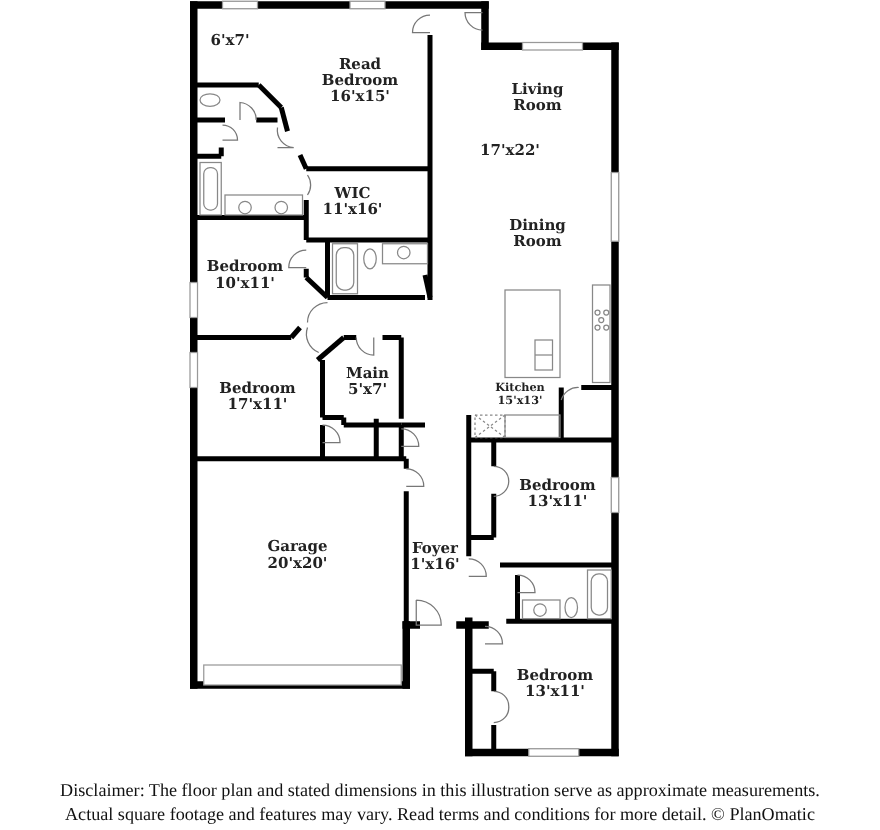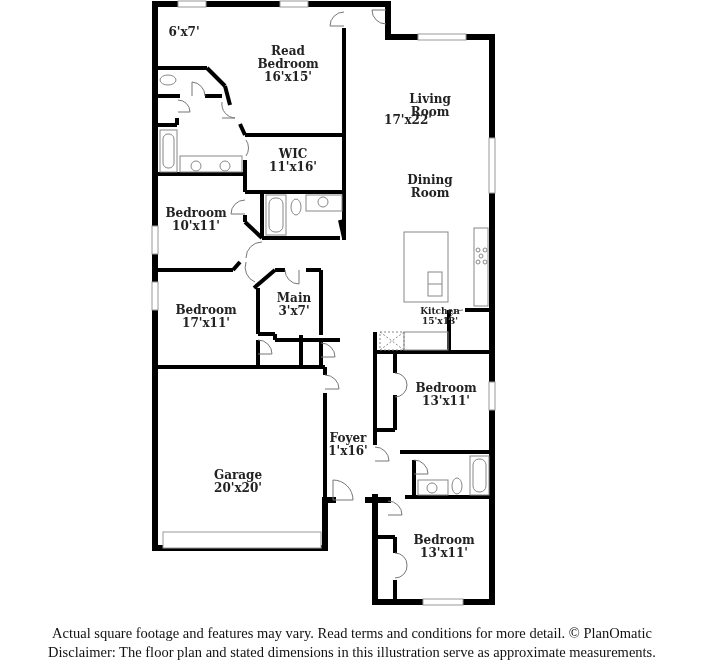--- a/index.html
+++ b/index.html
@@ -176,64 +176,64 @@
 </svg>
 
 <div class="room-label" style="left:184px; top:26px;">
   <span class="dim">6'x7'</span>
 </div>
 <div class="room-label" style="left:288px; top:45px;">
   <span class="dim">Read</span>
   <span class="dim">Bedroom</span>
   <span class="dim">16'x15'</span>
 </div>
-<div class="room-label" style="left:293px; top:148px;">
+<div class="room-label" style="left:282px; top:148px;">
   <span class="dim">WIC</span>
   <span class="dim">11'x16'</span>
 </div>
-<div class="room-label" style="left:430px; top:65px;margin-top:28px;">
+<div class="room-label" style="left:430px; top:65px;">
   <span class="dim">Living</span>
   <span class="dim">Room</span>
 </div>
 <div class="room-label" style="left:408px; top:114px;">
   <span class="dim">17'x22'</span>
 </div>
 <div class="room-label" style="left:430px; top:174px;">
   <span class="dim">Dining</span>
   <span class="dim">Room</span>
 </div>
 <div class="room-label" style="left:196px; top:207px;">
   <span class="dim">Bedroom</span>
   <span class="dim">10'x11'</span>
 </div>
 <div class="room-label" style="left:206px; top:304px;">
   <span class="dim">Bedroom</span>
   <span class="dim">17'x11'</span>
 </div>
 <div class="room-label" style="left:294px; top:292px;">
   <span class="dim">Main</span>
-  <span class="dim">3'x7'</span>
-</div>
-<div class="room-label small" style="left:440px; top:306px;">
+  <span class="dim">5'x7'</span>
+</div>
+<div class="room-label small" style="left:416px; top:306px;">
   <span class="dim">Kitchen</span>
   <span class="dim">15'x13'</span>
 </div>
 <div class="room-label" style="left:446px; top:382px;">
   <span class="dim">Bedroom</span>
   <span class="dim">13'x11'</span>
 </div>
 <div class="room-label" style="left:348px; top:432px;">
   <span class="dim">Foyer</span>
   <span class="dim">1'x16'</span>
 </div>
-<div class="room-label" style="left:238px; top:431px;margin-top:38px;">
+<div class="room-label" style="left:238px; top:431px;">
   <span class="dim">Garage</span>
   <span class="dim">20'x20'</span>
 </div>
 <div class="room-label" style="left:444px; top:534px;">
   <span class="dim">Bedroom</span>
   <span class="dim">13'x11'</span>
 </div>
 
 <div id="disclaimer">
+  <div>Disclaimer: The floor plan and stated dimensions in this illustration serve as approximate measurements.</div>
   <div>Actual square footage and features may vary. Read terms and conditions for more detail. © PlanOmatic</div>
-  <div>Disclaimer: The floor plan and stated dimensions in this illustration serve as approximate measurements.</div>
 </div>
 
 </body></html>

